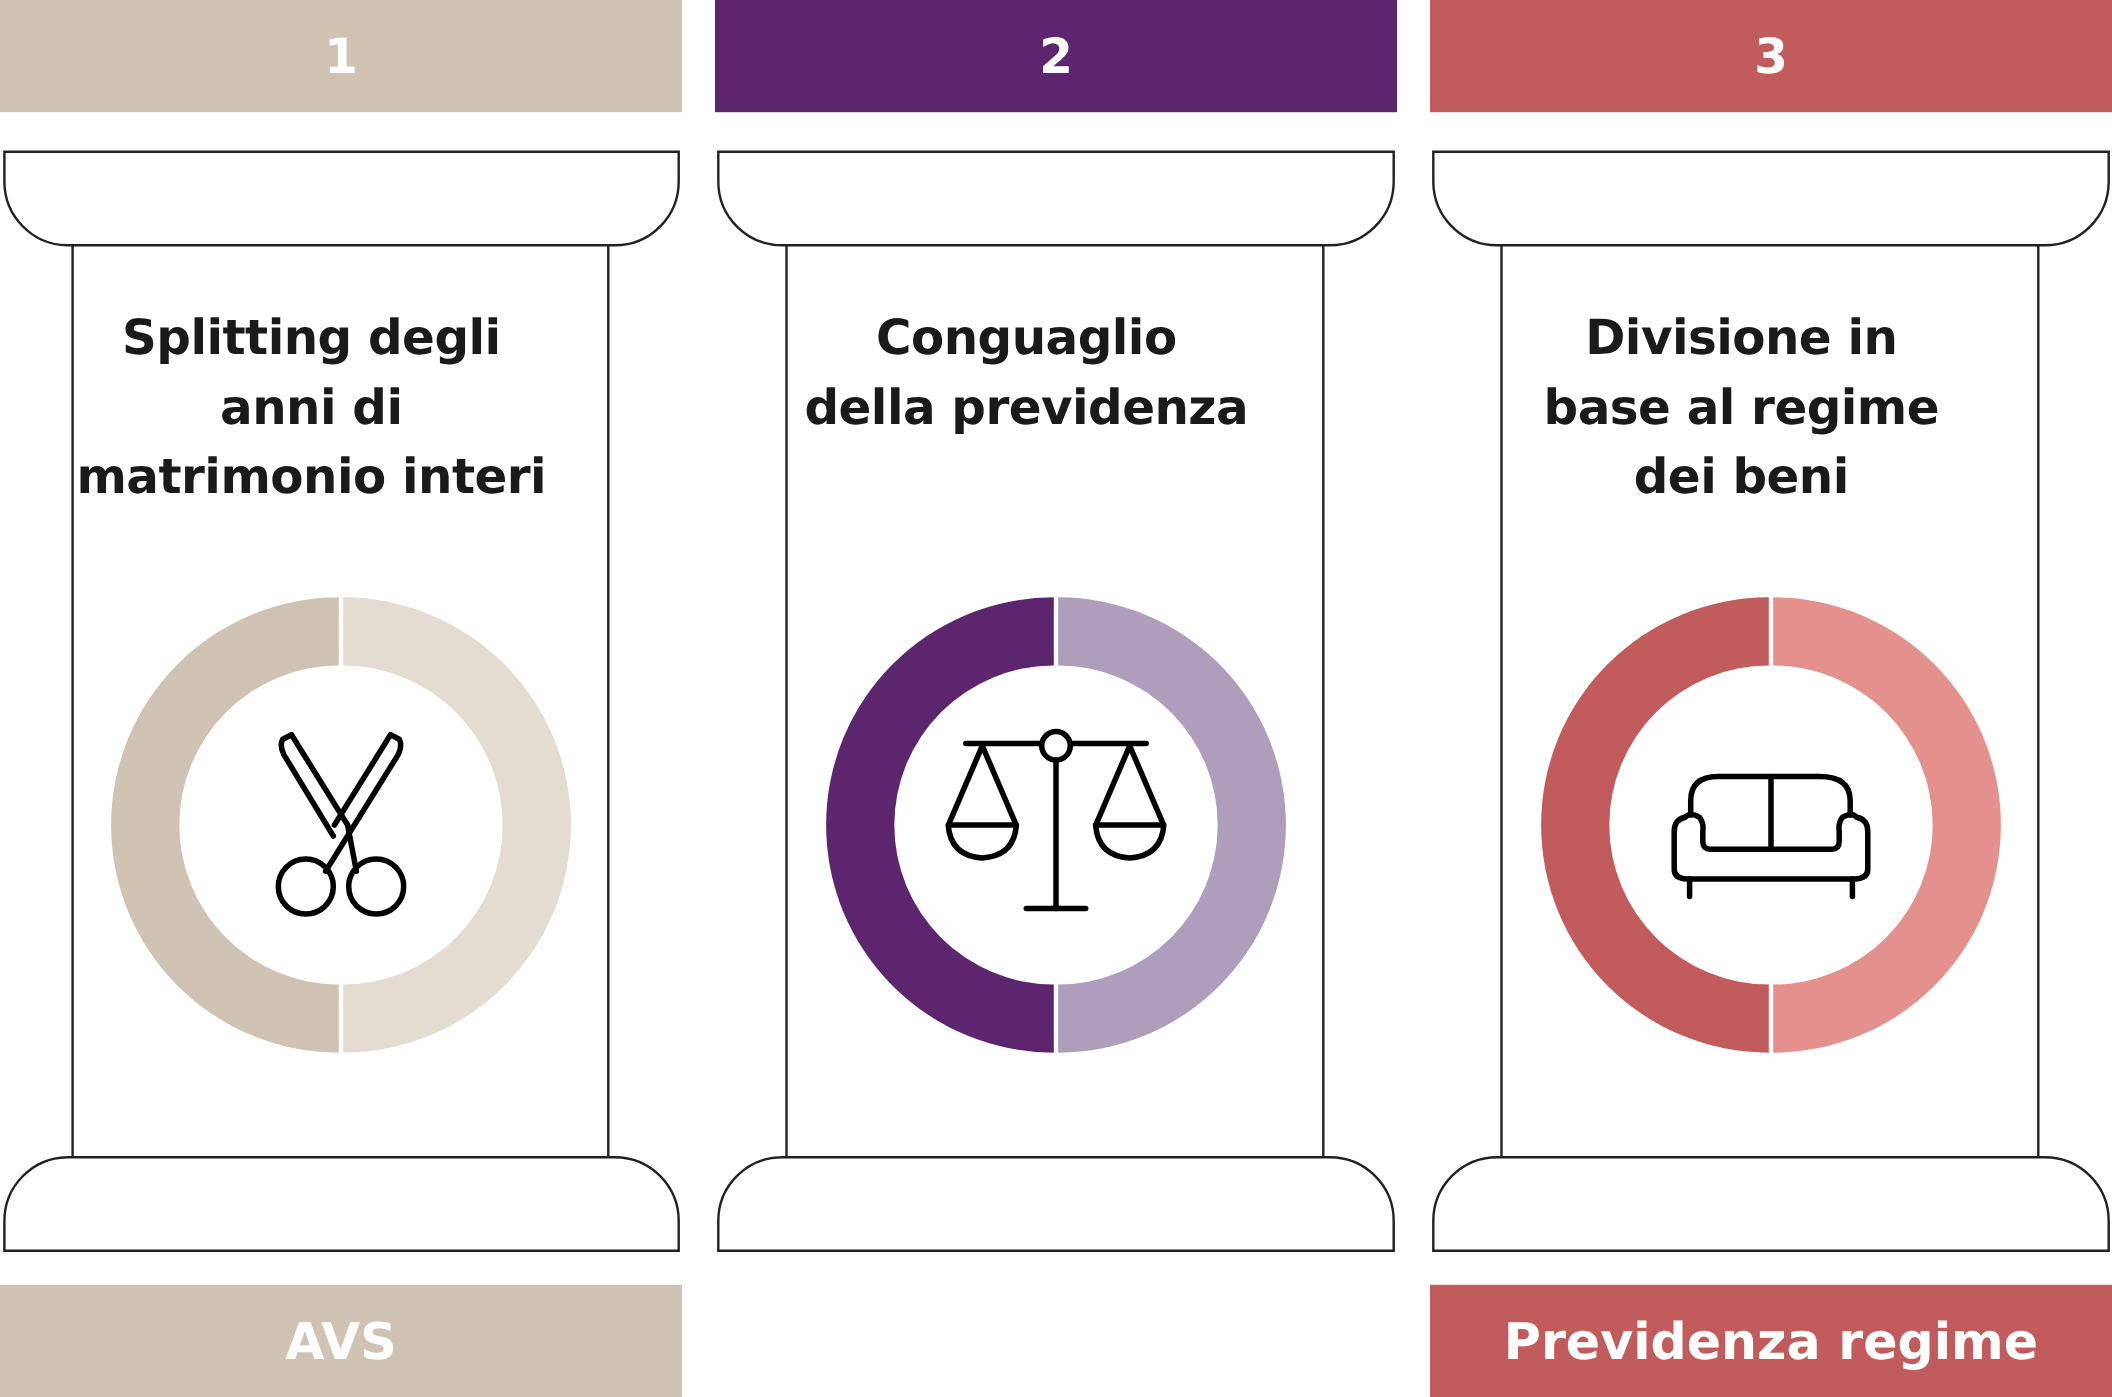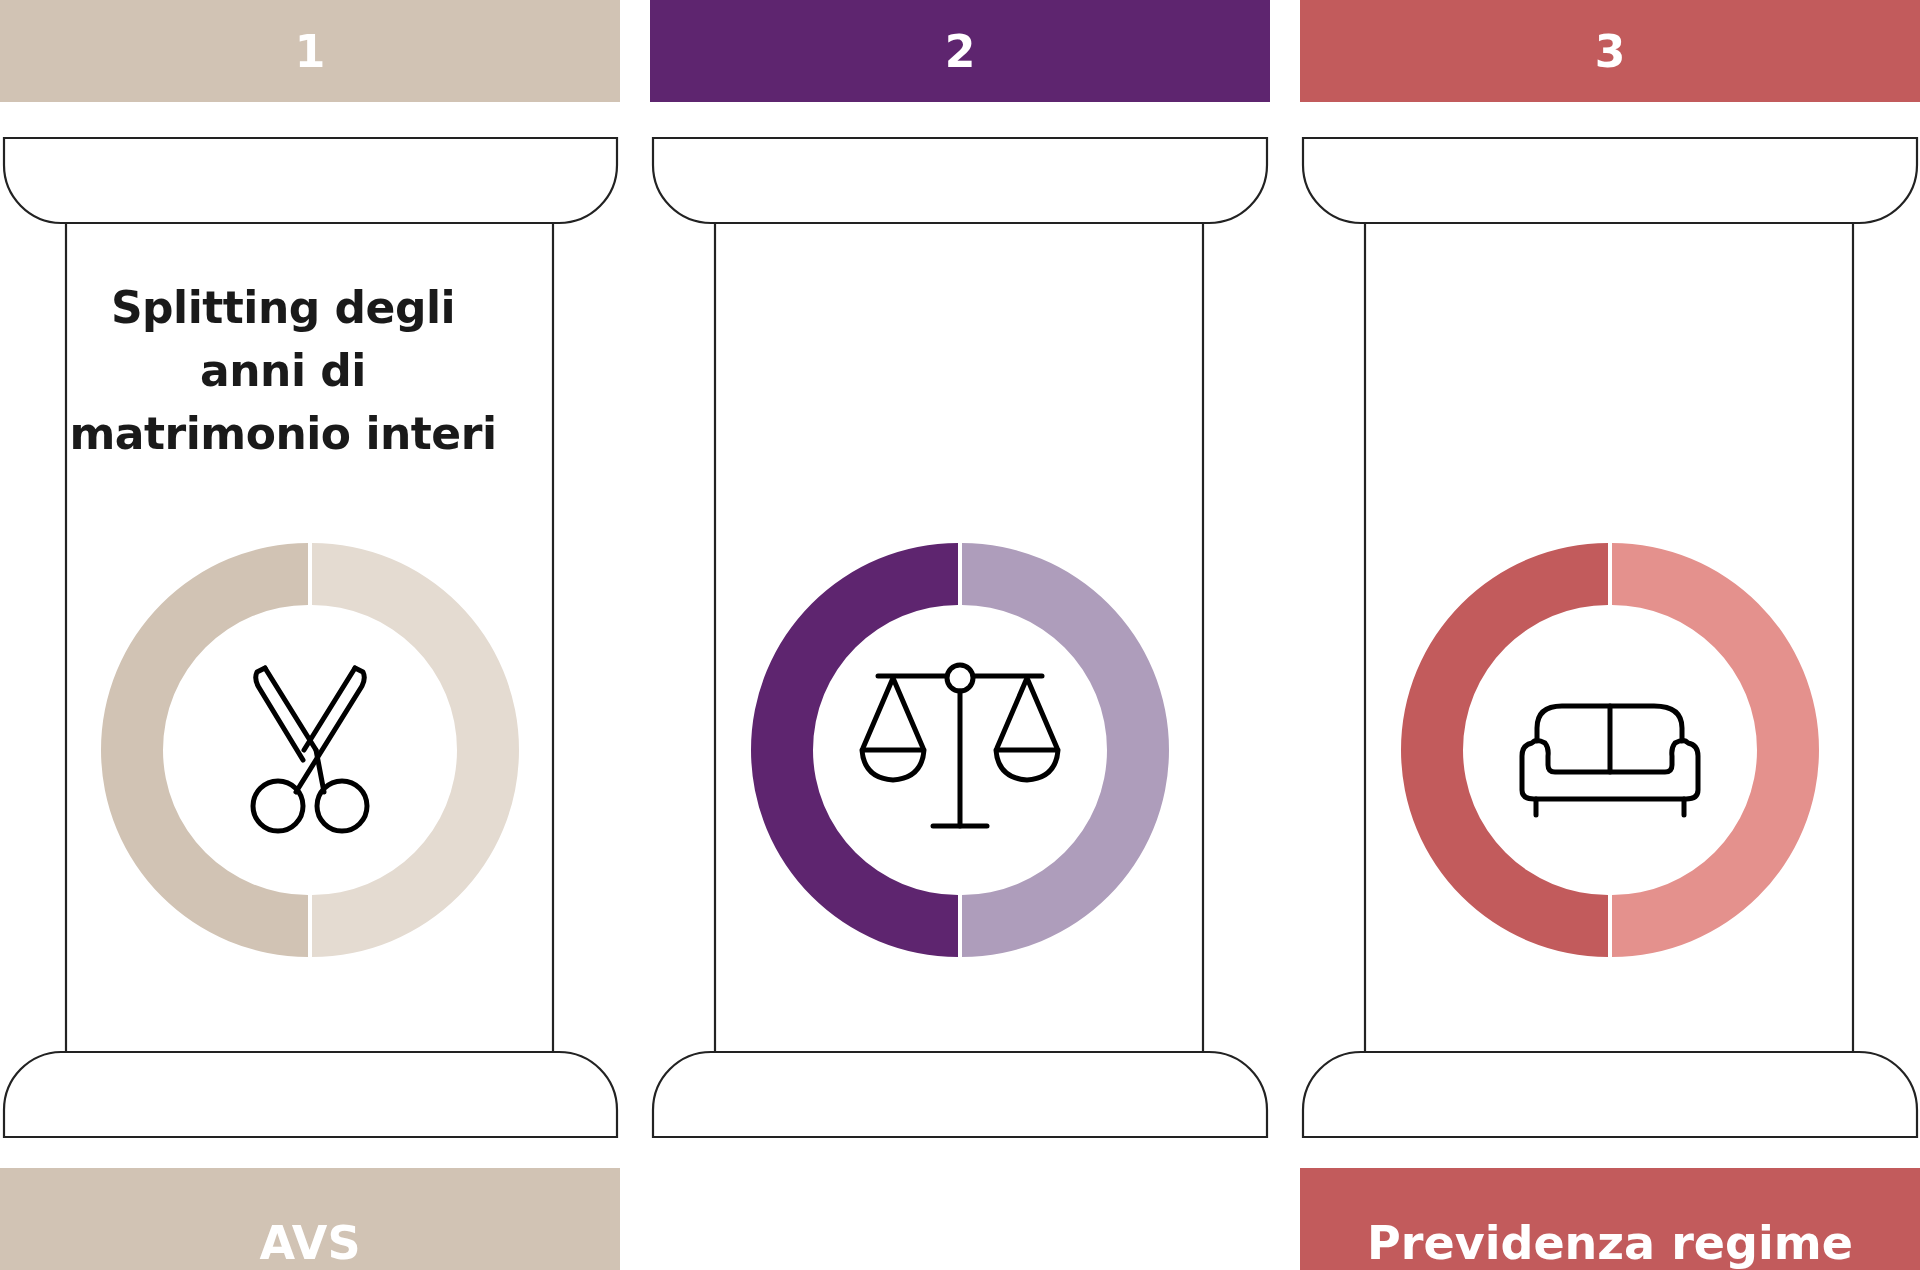--- a/index.html
+++ b/index.html
@@ -4,21 +4,21 @@
 <style>
   html, body { margin: 0; padding: 0; background: #ffffff; }
   body { width: 1920px; height: 1270px; position: relative; overflow: hidden;
          font-family: "DejaVu Sans", "Liberation Sans", sans-serif; }
   .pillar { position: absolute; top: 0; width: 620px; height: 1270px; }
   .pillar svg.frame { position: absolute; left: 0; top: 0; width: 620px; height: 1270px; }
   .bar { position: absolute; left: 0; width: 620px; height: 102px;
          display: flex; align-items: center; justify-content: center;
          color: #ffffff; font-weight: bold; }
   .bar.top { top: 0; font-size: 44px; }
-  .bar.bottom { top: 1168px; font-size: 46px; letter-spacing: 0px; align-items: flex-end; }
+  .bar.bottom { top: 1168px; font-size: 46px; letter-spacing: 0px; }
   .title { position: absolute; left: 66px; width: 434px; top: 276px;
            text-align: center; font-weight: bold; font-size: 44px;
            line-height: 63px; color: #1a1a1a; white-space: pre-line; letter-spacing: -0.5px; }
   .p1 { left: 0; }
   .p2 { left: 650px; }
   .p3 { left: 1300px; }
 </style>
 </head>
 <body>
 
@@ -79,20 +79,22 @@
       <path d="M243 678 L213 748 M243 678 L273 748"></path>
       <path d="M212 750 H274 Q272 778 243 780 Q214 778 212 750 Z"></path>
 
       <path d="M377 678 L347 748 M377 678 L407 748"></path>
       <path d="M346 750 H408 Q406 778 377 780 Q348 778 346 750 Z"></path>
     </g>
   </svg>
   <div class="bar top" style="background:#5E256F">
     <span>2</span>
   </div>
+  <div class="title">Conguaglio
+della previdenza</div>
 </div>
 
 <div class="pillar p3">
   <svg class="frame" viewBox="0 0 620 1270">
     <path d="M3 138 H617 V165 A58 58 0 0 1 559 223 H61 A58 58 0 0 1 3 165 Z" fill="#fff" stroke="#222" stroke-width="2.2"></path>
     <line x1="65" y1="223" x2="65" y2="1052" stroke="#222" stroke-width="2.2"></line>
     <line x1="553" y1="223" x2="553" y2="1052" stroke="#222" stroke-width="2.2"></line>
     <path d="M3 1137 H617 V1110 A58 58 0 0 0 559 1052 H61 A58 58 0 0 0 3 1110 Z" fill="#fff" stroke="#222" stroke-width="2.2"></path>
     <g>
       <path d="M308 543 A207 207 0 0 0 308 957 L308 895 A145 145 0 0 1 308 605 Z" fill="#C25B5C"></path>
@@ -103,16 +105,19 @@
       <path d="M237 741 V728 Q237 706 262 706 H354 Q382 706 382 728 V741"></path>
       <path d="M245 743 Q236 738 232 743 Q222 745 222 756 V790 Q222 799 234 799 H386 Q398 799 398 790 V756 Q398 745 388 743 Q384 738 375 743 Q371 748 372 756 V765 Q372 772 365 772 H255 Q248 772 248 765 V756 Q249 748 245 743 Z"></path>
       <line x1="310" y1="706" x2="310" y2="772"></line>
       <line x1="236" y1="799" x2="236" y2="815"></line>
       <line x1="384" y1="799" x2="384" y2="815"></line>
     </g>
   </svg>
   <div class="bar top" style="background:#C25B5C">
     <span>3</span>
   </div>
+  <div class="title">Divisione in
+base al regime
+dei beni</div>
   <div class="bar bottom" style="background:#C25B5C">
     <span>Previdenza regime</span>
   </div>
 </div>
 
 </body></html>

